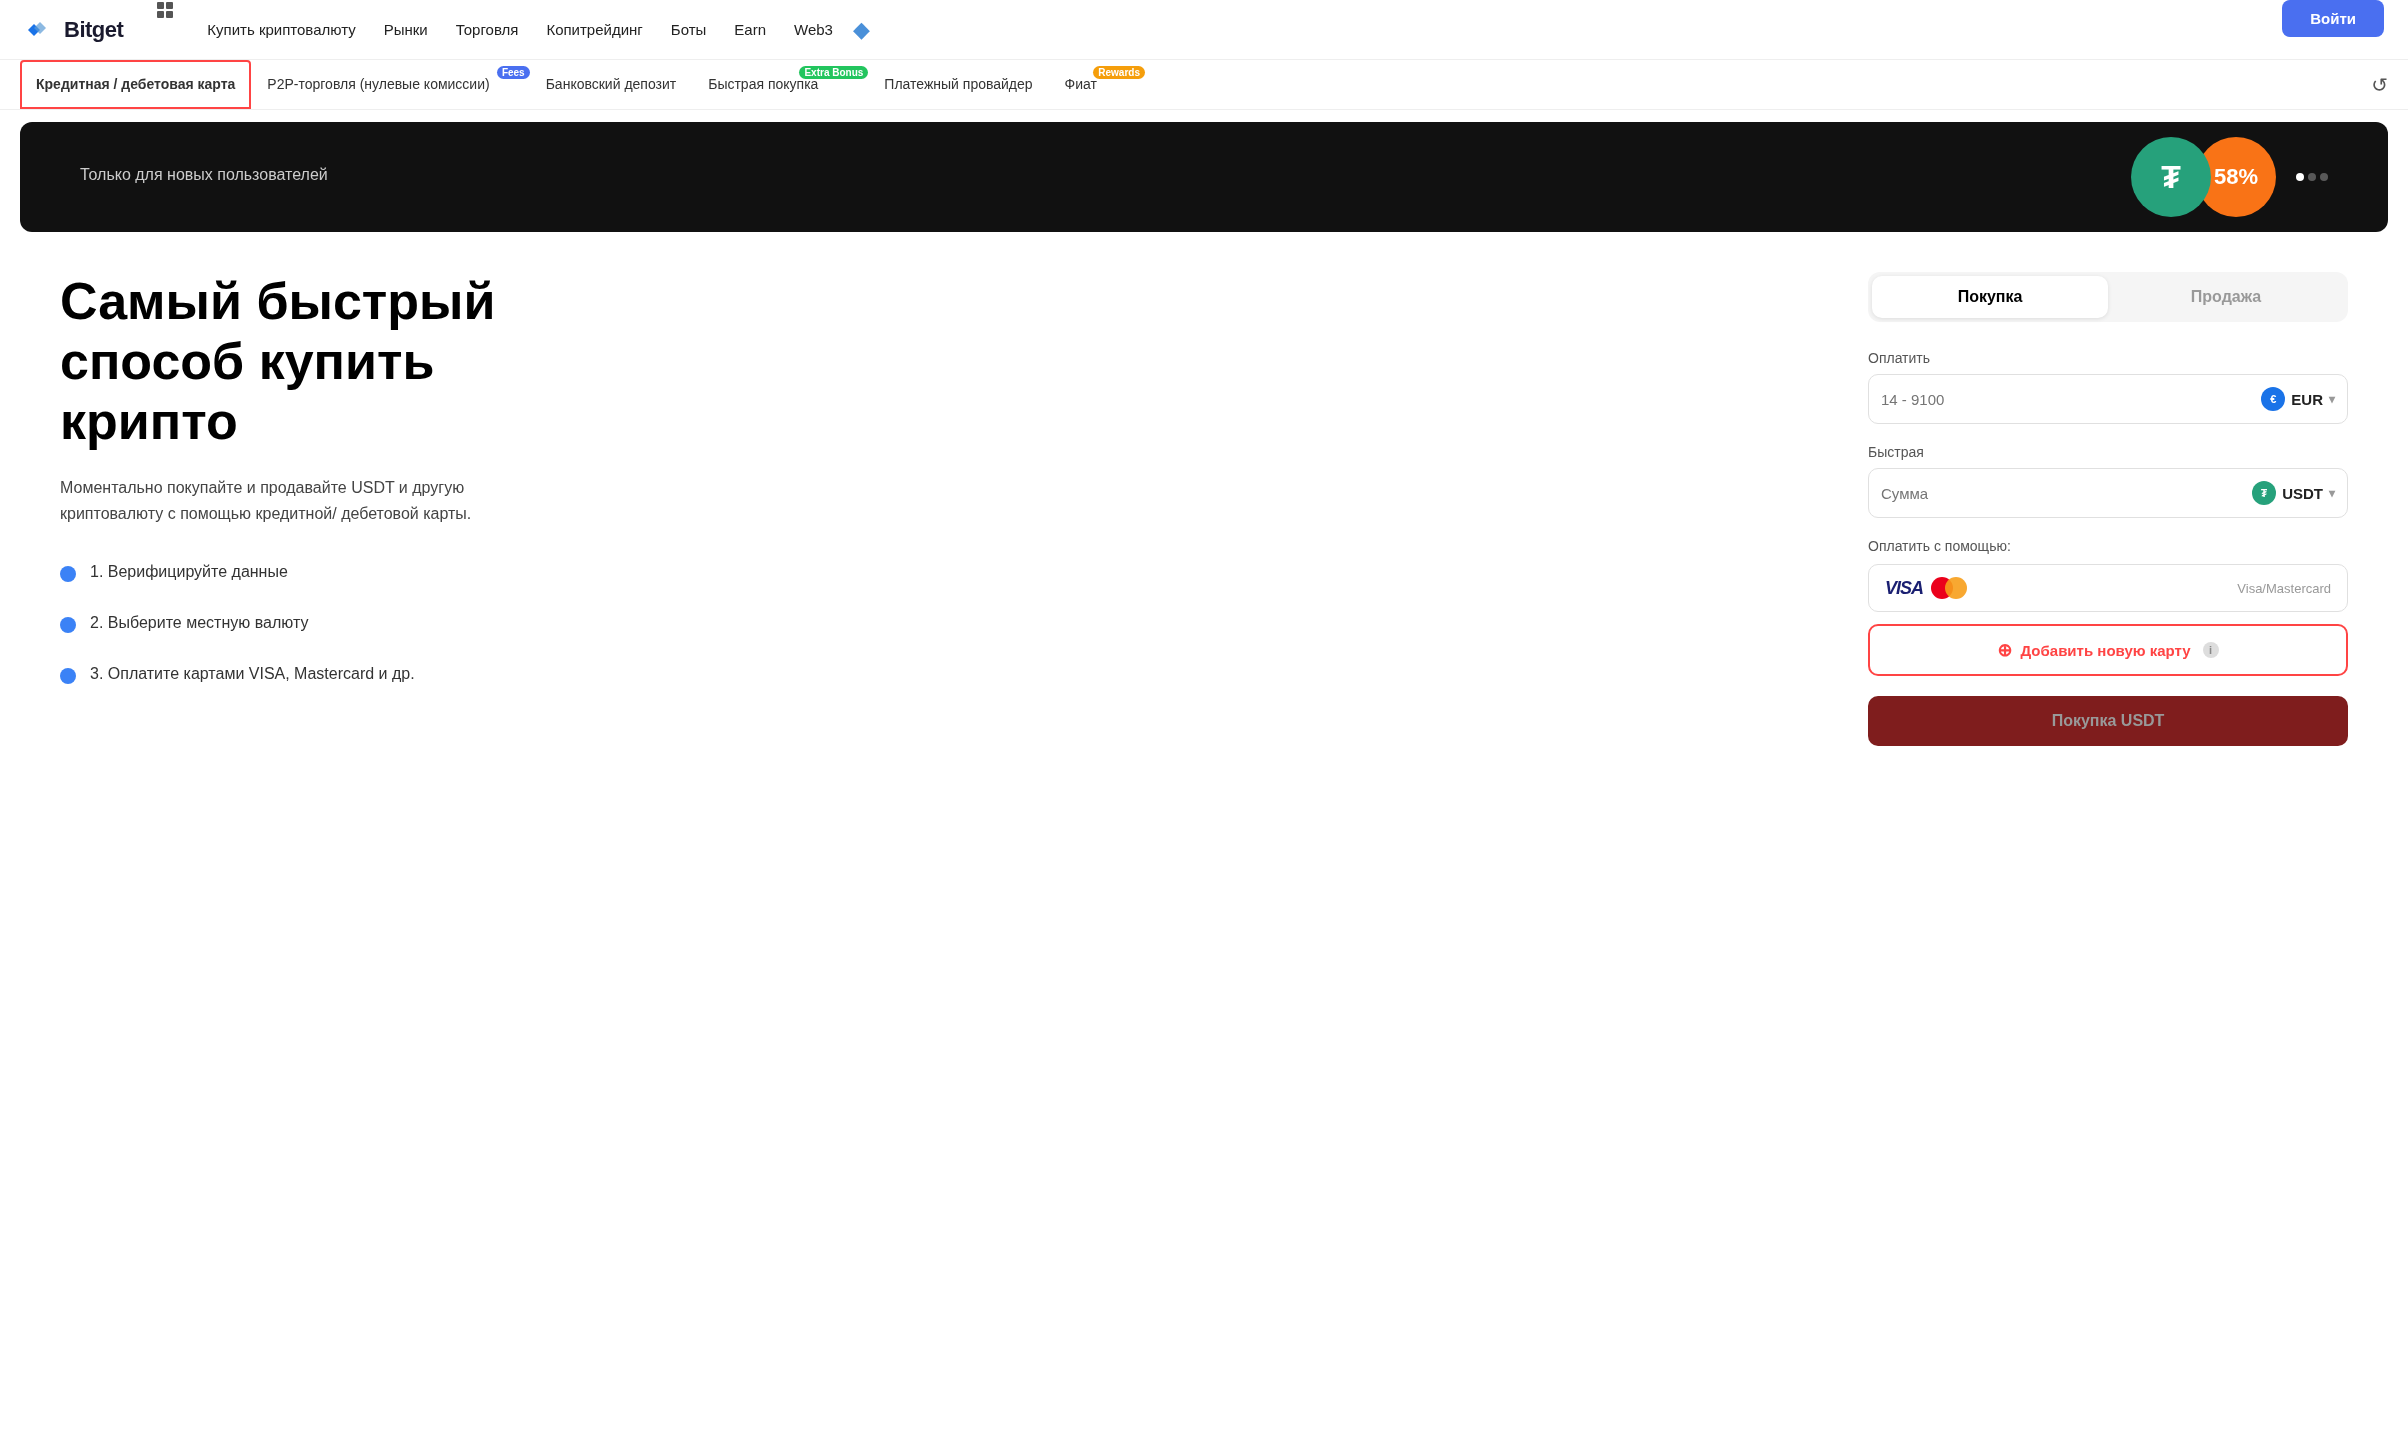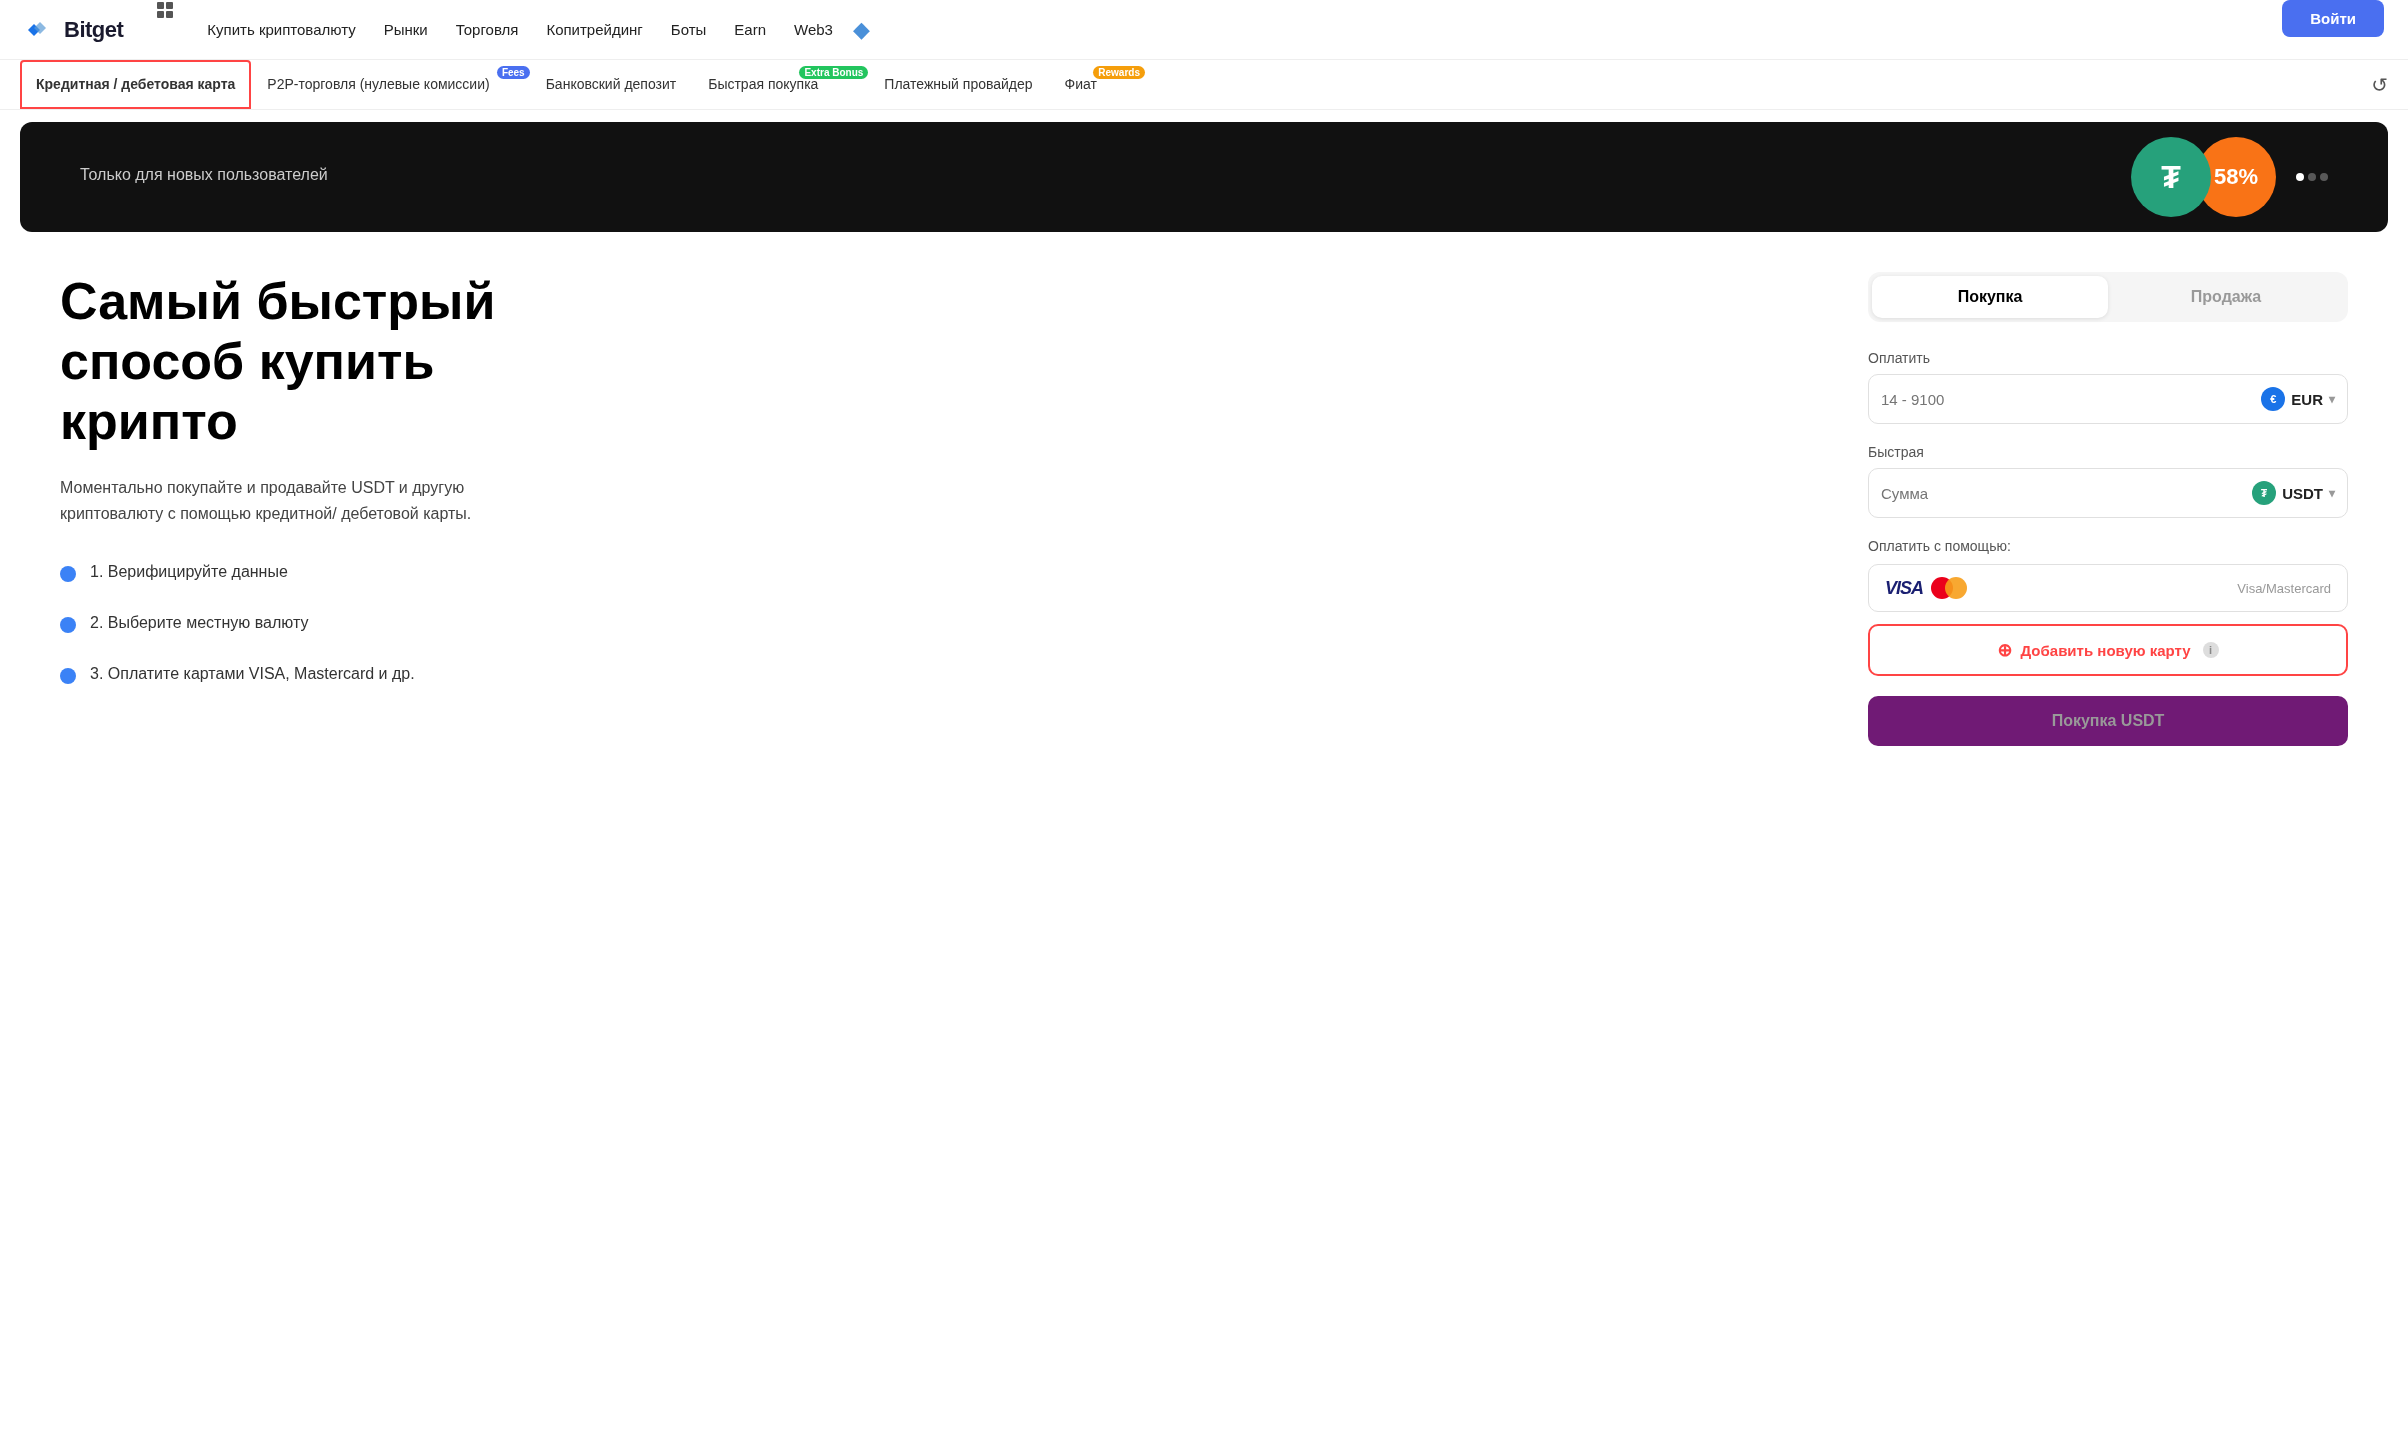--- a/index.html
+++ b/index.html
@@ -248,21 +248,21 @@
       background: #fff;
       width: 100%;
       margin-bottom: 16px;
     }
     .add-card-btn .plus { font-size: 18px; font-weight: 700; }
     .info-icon { width: 16px; height: 16px; border-radius: 50%; background: #ddd; color: #888; font-size: 11px; display: inline-flex; align-items: center; justify-content: center; margin-left: 4px; }
 
     .buy-usdt-btn {
       width: 100%;
       padding: 16px;
-      background: #701a75;
+      background: #7f1d1d;
       color: #999;
       border: none;
       border-radius: 10px;
       font-size: 16px;
       font-weight: 600;
       cursor: not-allowed;
     }
   </style>
 </head>
 <body>

